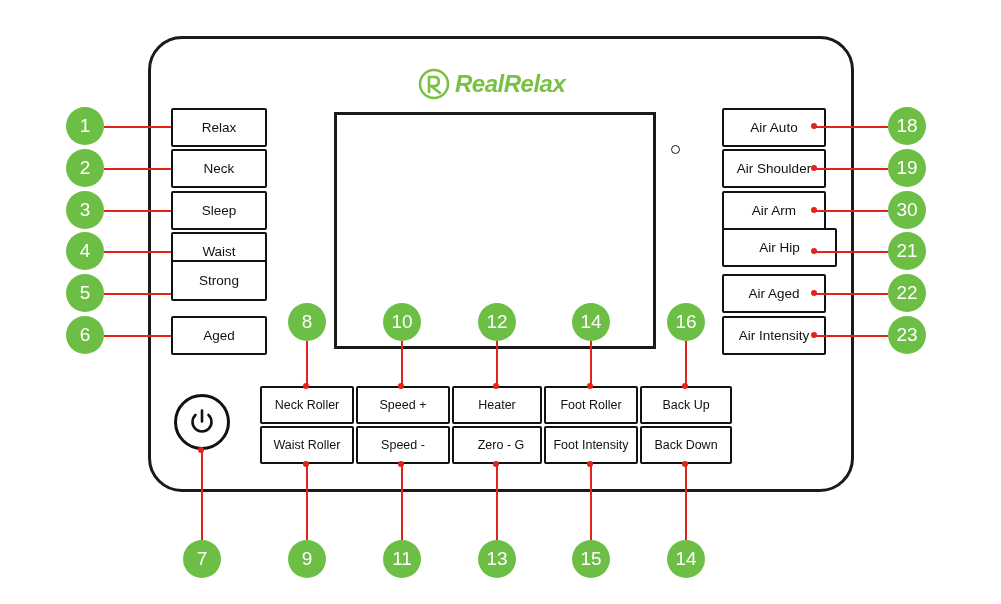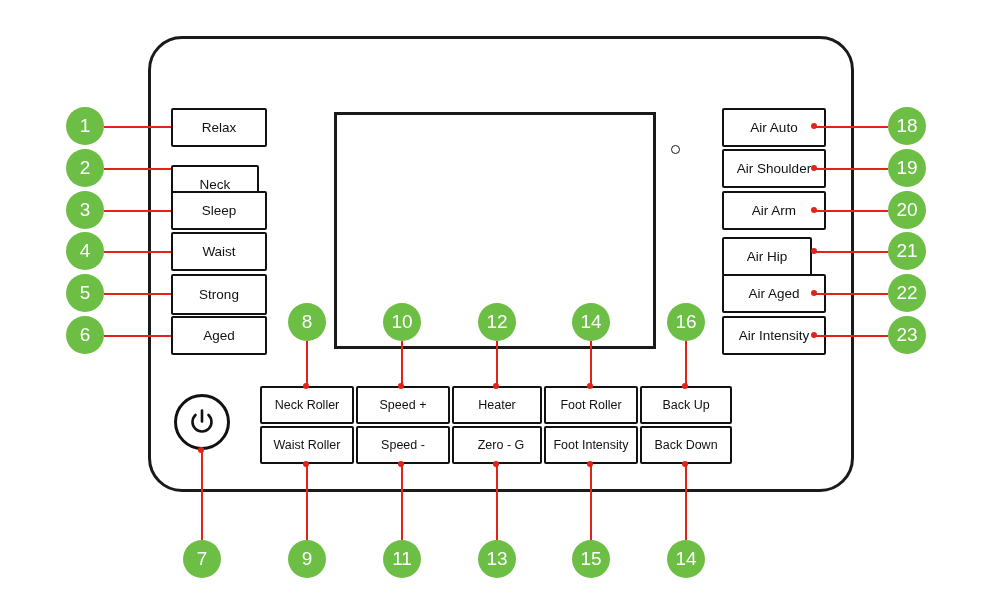--- a/index.html
+++ b/index.html
@@ -147,53 +147,62 @@
     background: #e2231a;
   }
 </style>
 </head>
 <body>
 
 <div id="stage">
 
   <div class="remote-body"></div>
 
+  <div class="brand">
+    <span class="brand-mark">
+      <svg viewBox="0 0 32 32" width="32" height="32">
+        <circle cx="16" cy="16" r="14" fill="none" stroke="#7ac143" stroke-width="2.5"></circle>
+        <path d="M11 24 L11 9 L18 9 A5 5 0 0 1 18 18 L13 18 L22 25" fill="none" stroke="#7ac143" stroke-width="2.6" stroke-linejoin="round" stroke-linecap="round"></path>
+      </svg>
+    </span>
+    <span class="brand-text">RealRelax</span>
+  </div>
 
   <div class="screen"></div>
   <div class="screen-dot"></div>
 
   <div class="key" style="left:171px; top:108px; width:96px; height:39px;">
     <span>Relax</span>
   </div>
-  <div class="key" style="left:171px; top:149px; width:88px; height:39px;margin-top:16px;">
+  <div class="key" style="left:171px; top:149px; width:96px; height:39px;">
     <span>Neck</span>
   </div>
   <div class="key" style="left:171px; top:191px; width:96px; height:39px;">
     <span>Sleep</span>
   </div>
   <div class="key" style="left:171px; top:232px; width:96px; height:39px;">
     <span>Waist</span>
   </div>
-  <div class="key" style="left:171px; top:274px; width:96px; height:41px;">
+  <div class="key" style="left:171px; top:260px; width:96px; height:41px;">
     <span>Strong</span>
   </div>
   <div class="key" style="left:171px; top:316px; width:96px; height:39px;">
     <span>Aged</span>
   </div>
 
   <div class="key" style="left:722px; top:108px; width:104px; height:39px;">
     <span>Air Auto</span>
   </div>
   <div class="key" style="left:722px; top:149px; width:104px; height:39px;">
     <span>Air Shoulder</span>
   </div>
   <div class="key" style="left:722px; top:191px; width:104px; height:39px;align-items:center;">
     <span>Air Arm</span>
   </div>
-  <div class="key" style="left:722px; top:237px; width:90px; height:39px;">
+  <div class="key" style="left:722px; top:228px; width:115px; height:39px;">
     <span>Air Hip</span>
   </div>
   <div class="key" style="left:722px; top:274px; width:104px; height:39px;">
     <span>Air Aged</span>
   </div>
   <div class="key" style="left:722px; top:316px; width:104px; height:39px;">
     <span>Air Intensity</span>
   </div>
 
   <div class="key small" style="left:260px; top:386px; width:94px; height:38px;">
@@ -338,21 +347,21 @@
       <span>14</span>
     </div>
 
   <div class="bubble" style="left:888px; top:107px;">
       <span>18</span>
     </div>
   <div class="bubble" style="left:888px; top:149px;">
       <span>19</span>
     </div>
   <div class="bubble" style="left:888px; top:191px;">
-      <span>20</span>
+      <span>30</span>
     </div>
   <div class="bubble" style="left:888px; top:232px;">
       <span>21</span>
     </div>
   <div class="bubble" style="left:888px; top:274px;">
       <span>22</span>
     </div>
   <div class="bubble" style="left:888px; top:316px;">
       <span>23</span>
     </div>

